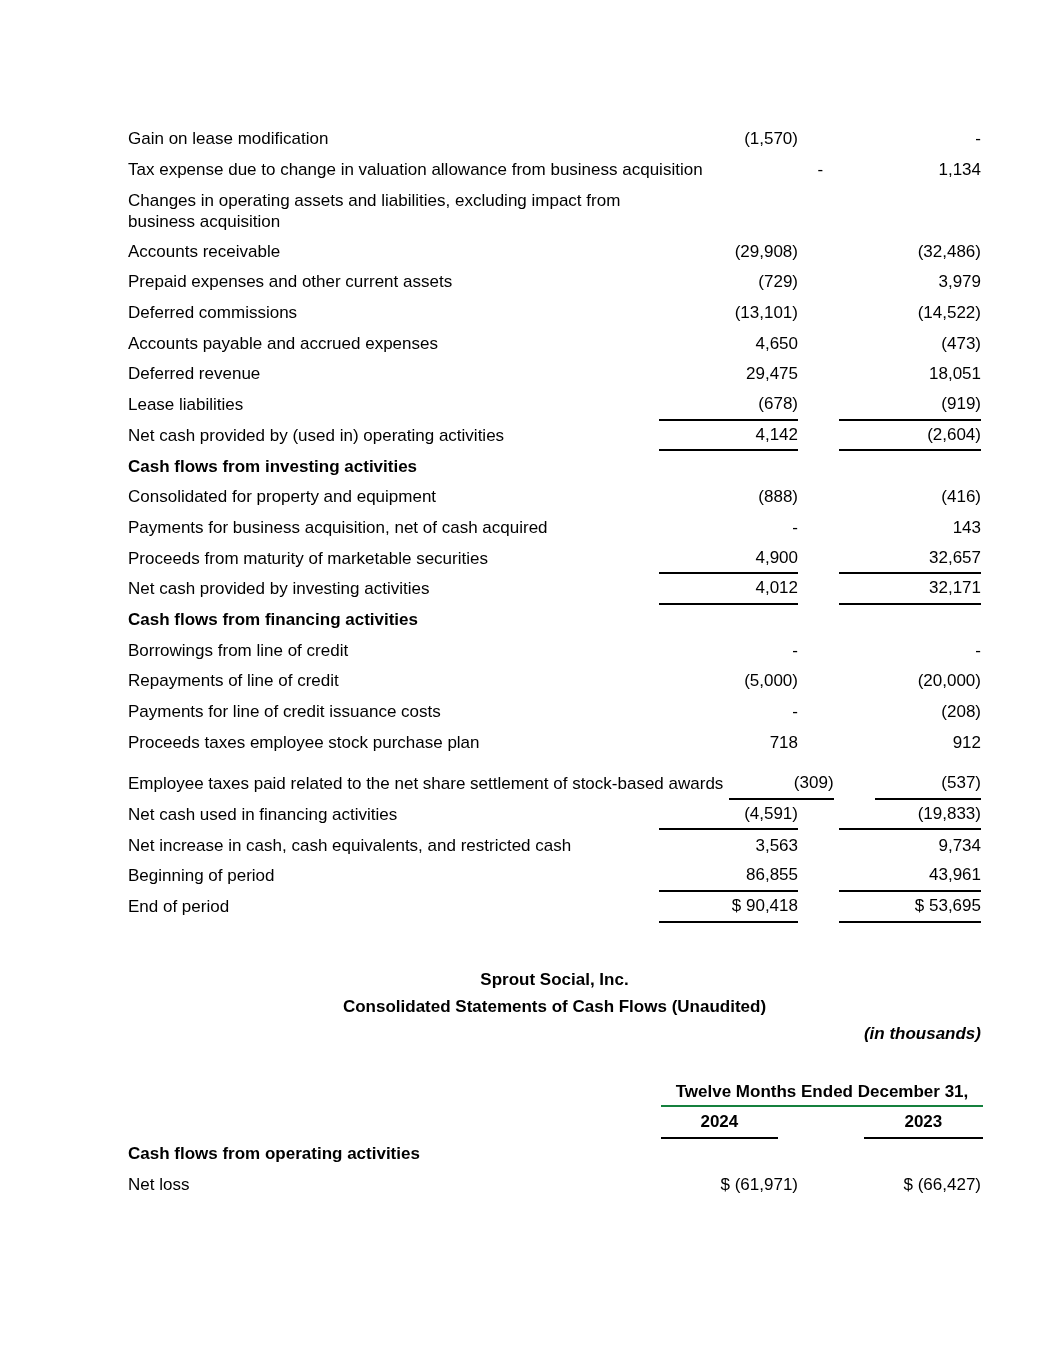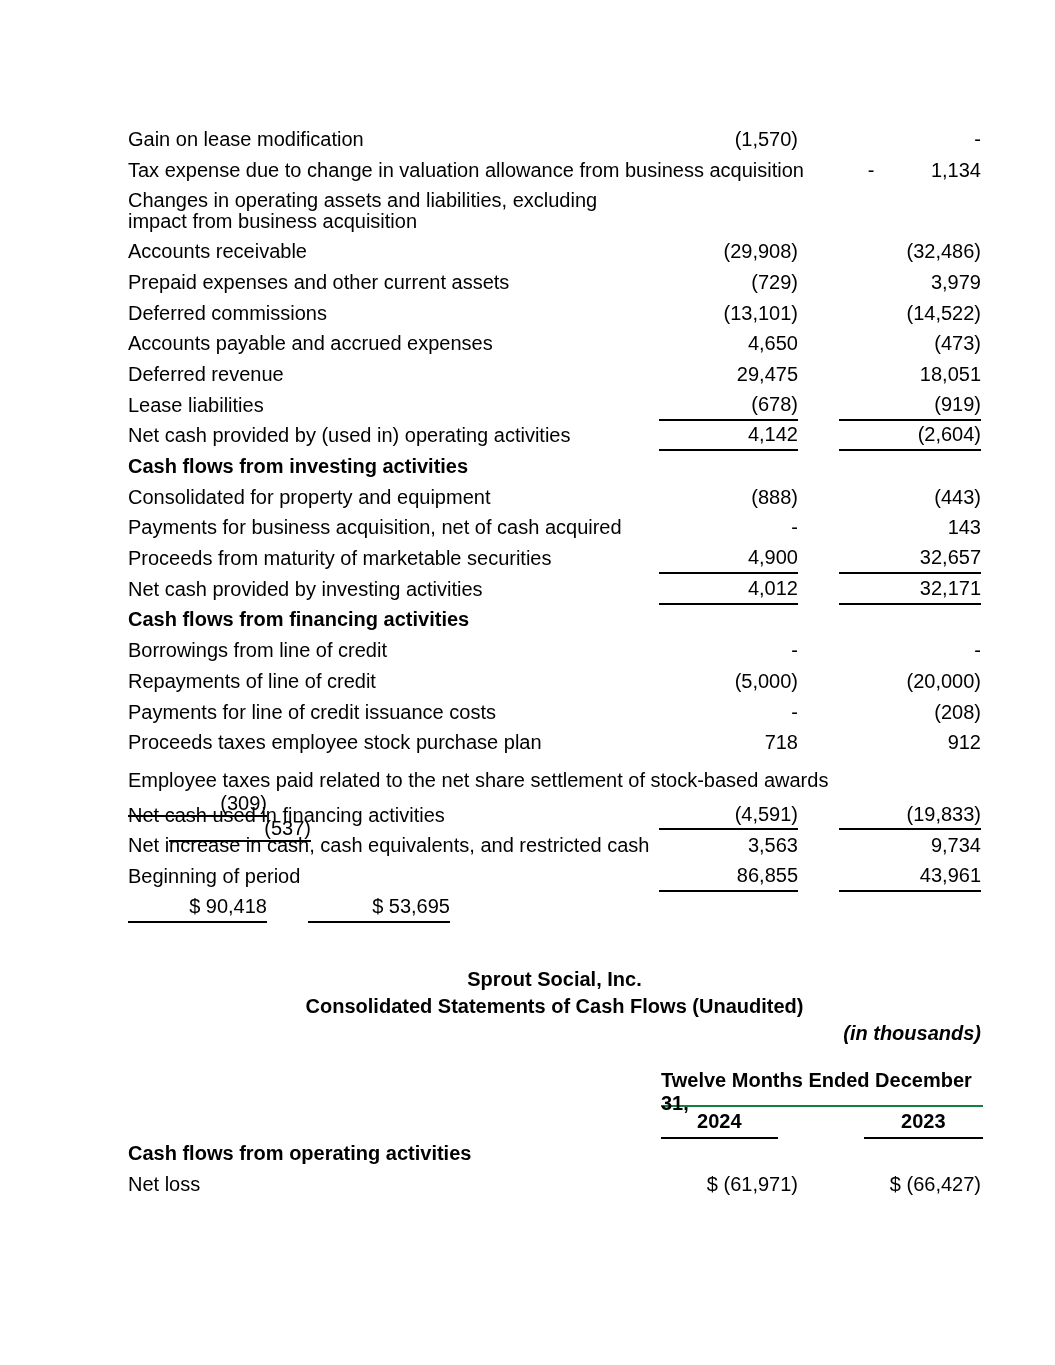--- a/index.html
+++ b/index.html
@@ -3,34 +3,34 @@
 <meta charset="utf-8">
 <style>
   * { margin: 0; padding: 0; box-sizing: border-box; }
   html, body { background: #e8e8e8; }
   .page {
     position: relative;
     width: 1055px;
     height: 1365px;
     background: #ffffff;
     font-family: "Liberation Sans", sans-serif;
-    font-size: 20px;
+    font-size: 17px;
     color: #000000;
     overflow: hidden;
   }
   .content {
     position: absolute;
     left: 128px;
     top: 124px;
     width: 853px;
   }
   
   .row { display: flex; height: 30.7px; align-items: stretch; }
   .row.wrap { height: 51px; }
-  .row.gap { margin-top: 11px; flex-direction: column; }
+  .row.gap { margin-top: 11px; }
   .row.bold .lbl { font-weight: bold; }
   .lbl {
     flex: 1;
     display: flex;
     align-items: center;
     white-space: nowrap;
     padding-right: 6px;
   }
   .row.wrap .lbl { white-space: normal; line-height: 21px; }
   .val {
@@ -124,21 +124,21 @@
           <div class="val c2 rule">(2,604)</div>
         </div>
         <div class="row bold">
           <div class="lbl">Cash flows from investing activities</div>
           <div class="val c1"></div>
           <div class="val c2"></div>
         </div>
         <div class="row">
           <div class="lbl">Consolidated for property and equipment</div>
           <div class="val c1">(888)</div>
-          <div class="val c2">(443)</div>
+          <div class="val c2">(416)</div>
         </div>
         <div class="row">
           <div class="lbl">Payments for business acquisition, net of cash acquired</div>
           <div class="val c1">-</div>
           <div class="val c2">143</div>
         </div>
         <div class="row">
           <div class="lbl">Proceeds from maturity of marketable securities</div>
           <div class="val c1 rule">4,900</div>
           <div class="val c2 rule">32,657</div>
@@ -187,20 +187,21 @@
           <div class="lbl">Net increase in cash, cash equivalents, and restricted cash</div>
           <div class="val c1">3,563</div>
           <div class="val c2">9,734</div>
         </div>
         <div class="row">
           <div class="lbl">Beginning of period</div>
           <div class="val c1 rule">86,855</div>
           <div class="val c2 rule">43,961</div>
         </div>
         <div class="row">
+          <div class="lbl">End of period</div>
           <div class="val c1 rule">$ 90,418</div>
           <div class="val c2 rule">$ 53,695</div>
         </div>
       </div>
 
     <div class="titles">
       <div class="title-line">Sprout Social, Inc.</div>
       <div class="title-line">Consolidated Statements of Cash Flows (Unaudited)</div>
       <div class="title-line italic">(in thousands)</div>
     </div>

